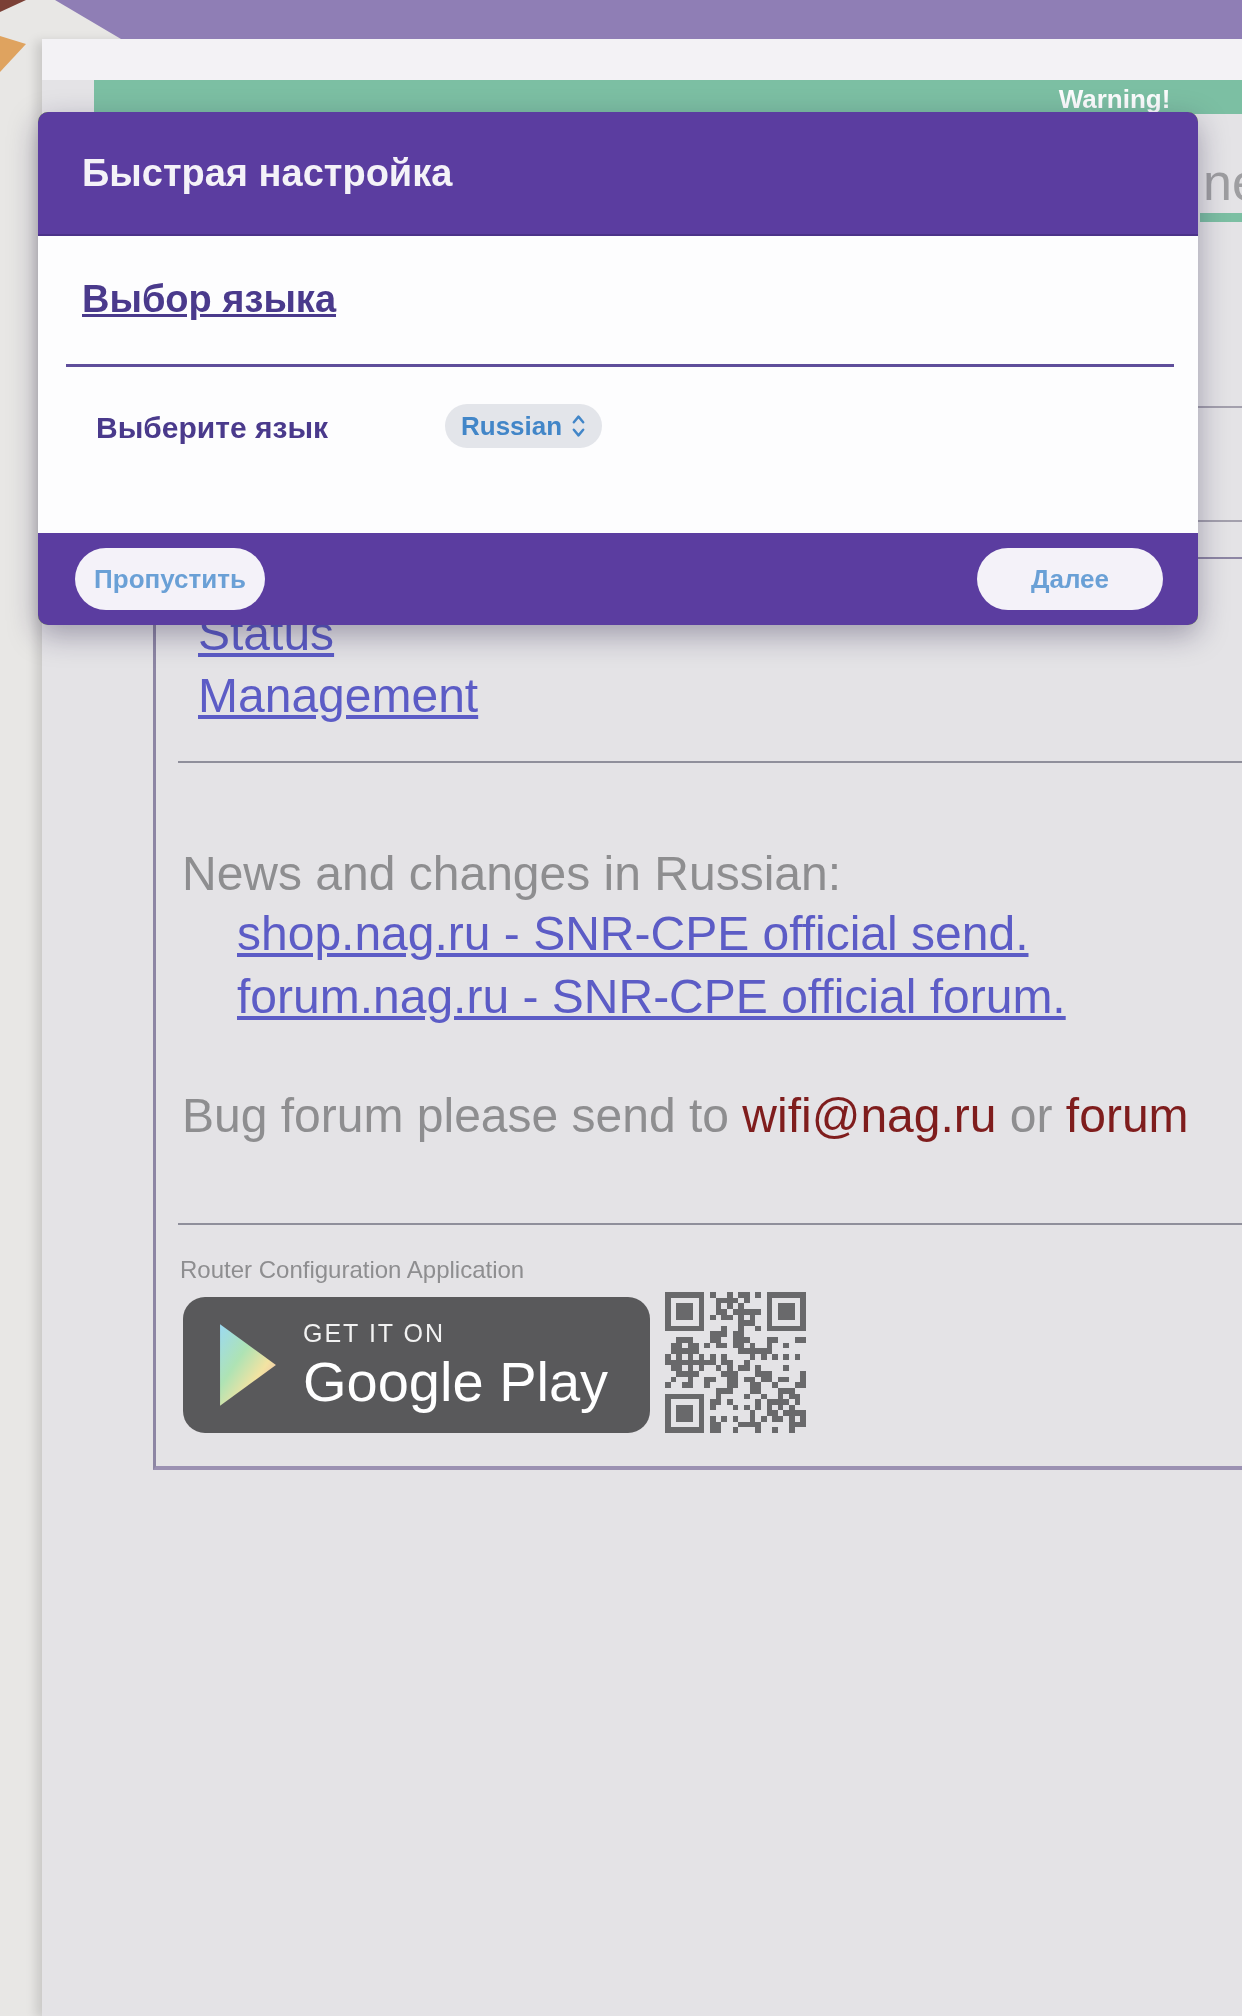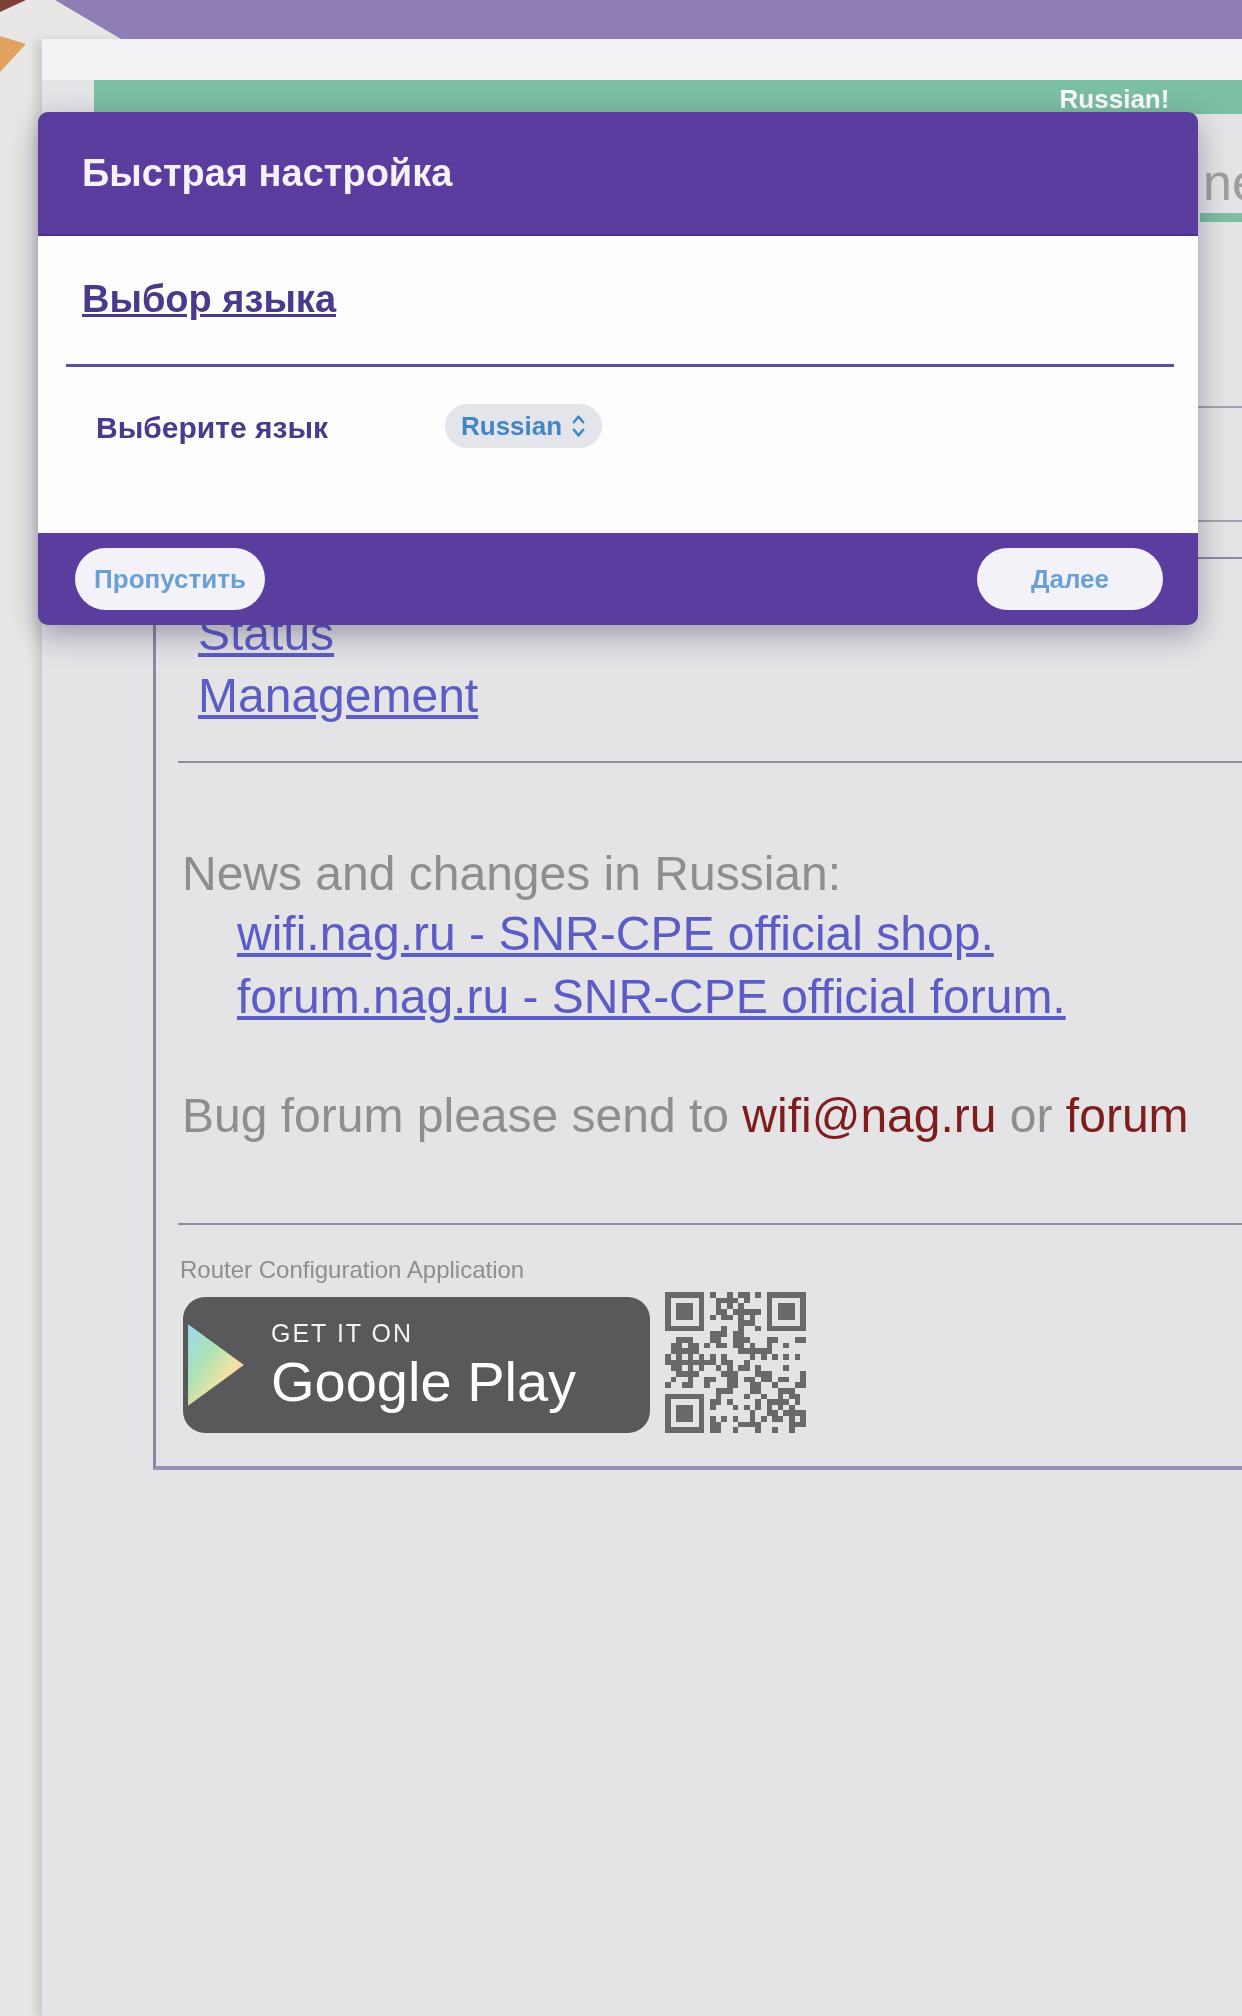--- a/index.html
+++ b/index.html
@@ -43,21 +43,21 @@
   .gray-text{position:absolute;font-size:48px;color:#8e8e90;}
   .news-intro{left:182px;top:846px;}
   .lnk-shop{left:237px;top:906px;}
   .lnk-forum{left:237px;top:969px;}
   .bug-line{left:182px;top:1088px;white-space:nowrap;}
   .bug-line a, .inline-link{font-size:48px;color:#7f1d1d;cursor:pointer;}
 
   .app-caption{position:absolute;left:180px;top:1256px;font-size:24px;font-weight:normal;color:#8e8e90;}
 
   .gp-badge{position:absolute;left:183px;top:1297px;width:467px;height:136px;background:#59595b;
-            border-radius:22px;display:flex;align-items:center;cursor:pointer;}
+            border-radius:22px;display:flex;align-items:center;padding-left:32px;cursor:pointer;}
   .gp-text{margin-left:22px;display:flex;flex-direction:column;line-height:1;}
   .gp-small{font-size:25px;letter-spacing:2px;color:#f2f2f2;margin-bottom:8px;}
   .gp-big{font-size:56px;color:#ffffff;letter-spacing:0px;}
 
   .qr{position:absolute;left:665px;top:1292px;width:141px;height:141px;}
 
   
   .modal{position:absolute;left:38px;top:112px;width:1160px;height:513px;border-radius:10px;
          overflow:hidden;box-shadow:0 10px 30px rgba(30,20,60,.35);z-index:10;background:#84cc16;}
   .modal-header{height:124px;background:#5b3da0;display:flex;align-items:center;padding-left:44px;
@@ -78,40 +78,40 @@
   .btn-next{left:939px;width:186px;}
 </style>
 </head>
 <body>
 
 <div class="screen">
 
   <div class="page"></div>
   <div class="white-band"></div>
   <div class="teal-band"></div>
-  <div class="warning">Russian!</div>
+  <div class="warning">Warning!</div>
 
   <div class="topbar"></div>
   <div class="corner-maroon"></div>
   <div class="corner-orange"></div>
 
   <span class="heading-fragment">ne</span>
   <div class="teal-underline"></div>
   <div class="hline hl-406"></div>
   <div class="hline hl-520"></div>
 
   <div class="content-box"></div>
 
   <a class="page-link lnk-status">Status</a>
   <a class="page-link lnk-management">Management</a>
 
   <div class="sep sep-1"></div>
 
   <div class="gray-text news-intro">News and changes in Russian:</div>
-  <a class="page-link lnk-shop">wifi.nag.ru - SNR-CPE official shop.</a>
+  <a class="page-link lnk-shop">shop.nag.ru - SNR-CPE official send.</a>
   <a class="page-link lnk-forum">forum.nag.ru - SNR-CPE official forum.</a>
 
   <div class="gray-text bug-line">
     <span>Bug forum please send to </span><a class="inline-link">wifi@nag.ru</a><span> or </span><a class="inline-link">forum</a>
   </div>
 
   <div class="sep sep-2"></div>
 
   <div class="app-caption">Router Configuration Application</div>
 

